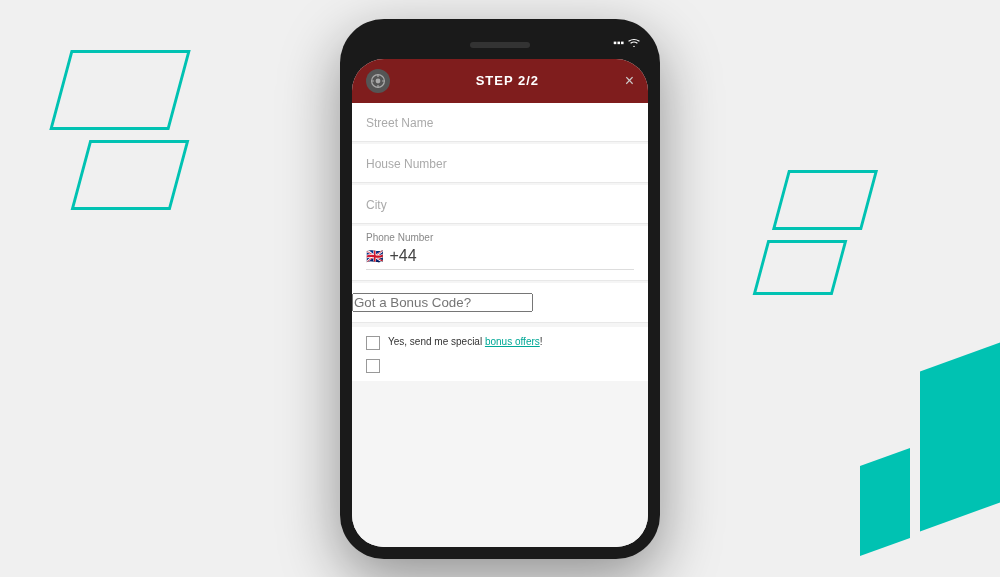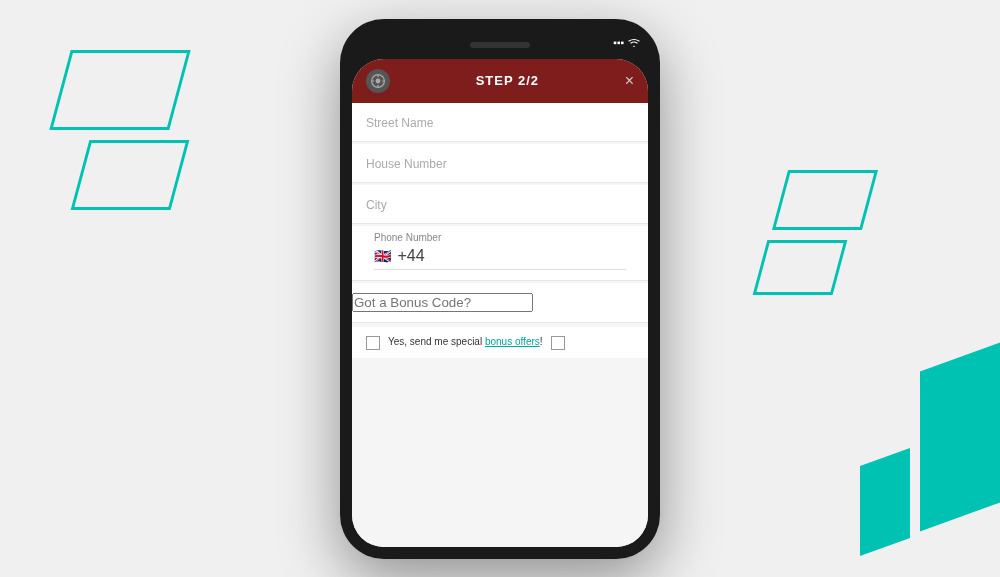--- a/index.html
+++ b/index.html
@@ -173,21 +173,21 @@
       font-family: inherit;
     }
     .form-field input::placeholder {
       color: #aaa;
     }
 
     
     .phone-field-wrapper {
       background: white;
       margin-bottom: 2px;
-      padding: 6px 22px 10px;
+      padding: 6px 14px 10px;
       border-bottom: 1px solid #e8e8e8;
     }
     .phone-label {
       font-size: 10px;
       color: #888;
       margin-bottom: 4px;
     }
     .phone-input-row {
       display: flex;
       align-items: center;
@@ -222,20 +222,21 @@
       padding: 10px 0;
       border-bottom: 1px solid #e8e8e8;
       margin-top: 2px;
     }
 
     
     .checkbox-area {
       background: white;
       padding: 8px 14px;
       display: flex;
+      flex-direction: column;
       gap: 8px;
     }
     .checkbox-row {
       display: flex;
       align-items: flex-start;
       gap: 8px;
       font-size: 10px;
       color: #333;
     }
     .checkbox-box {

